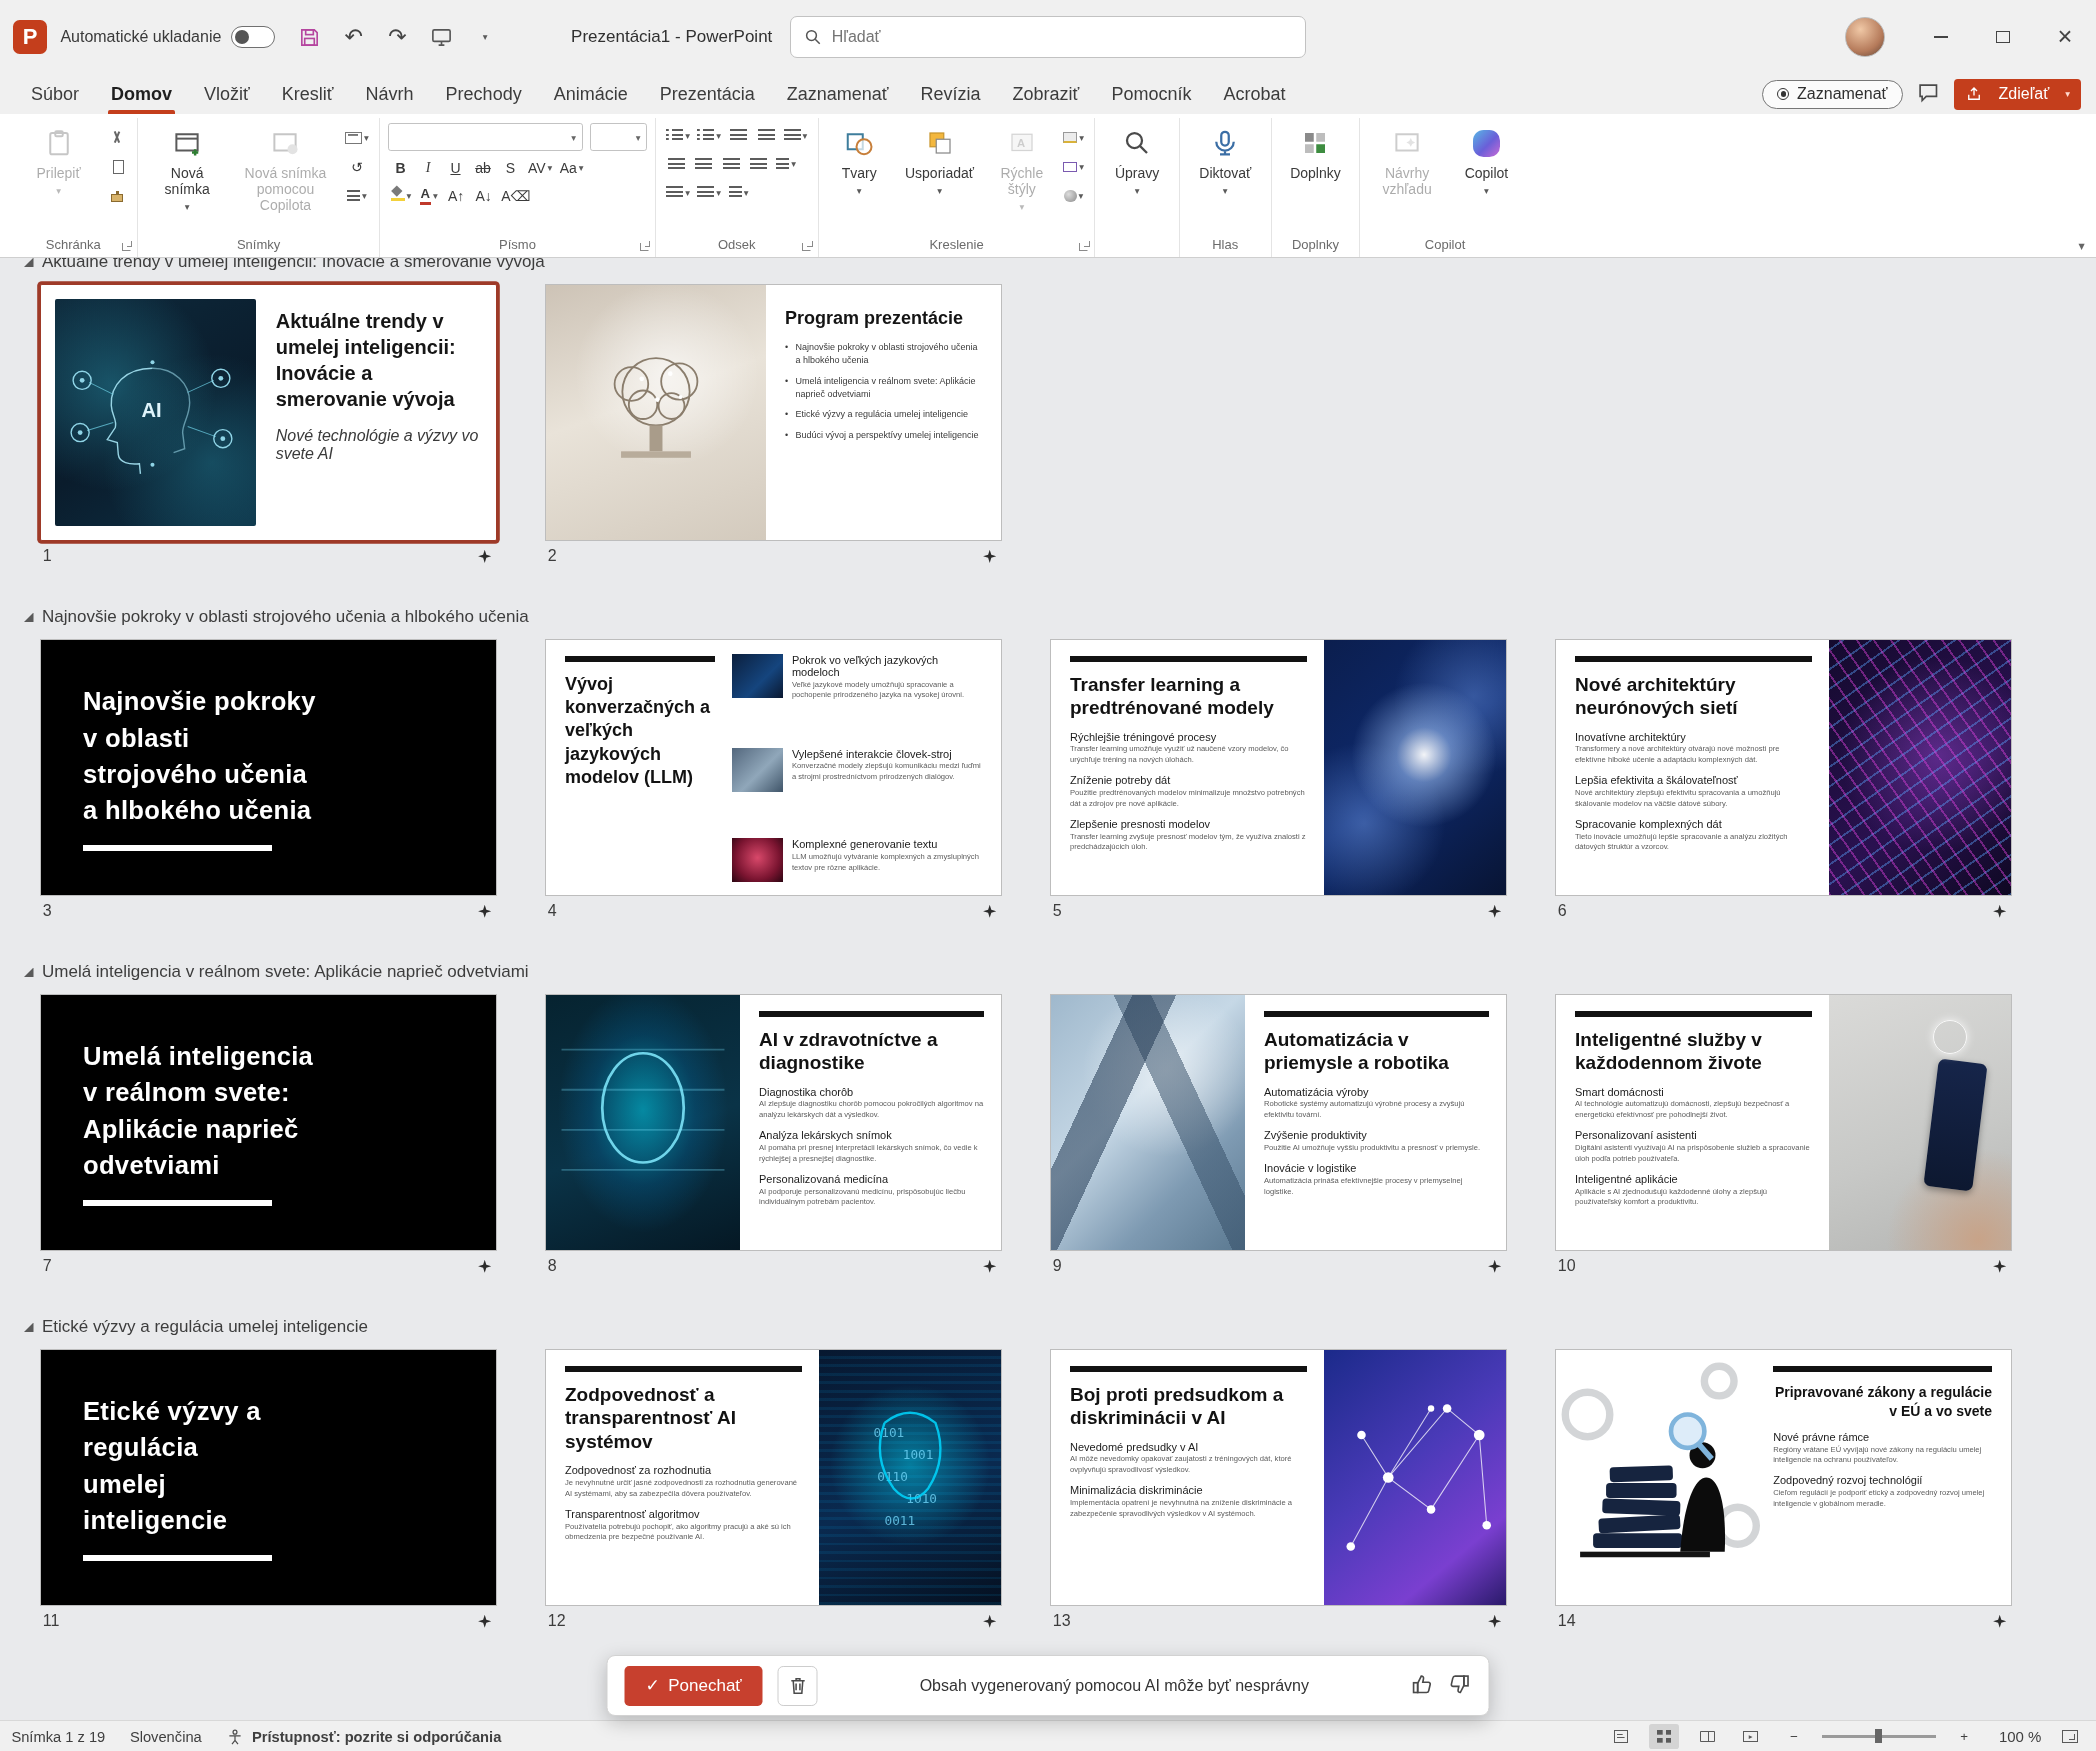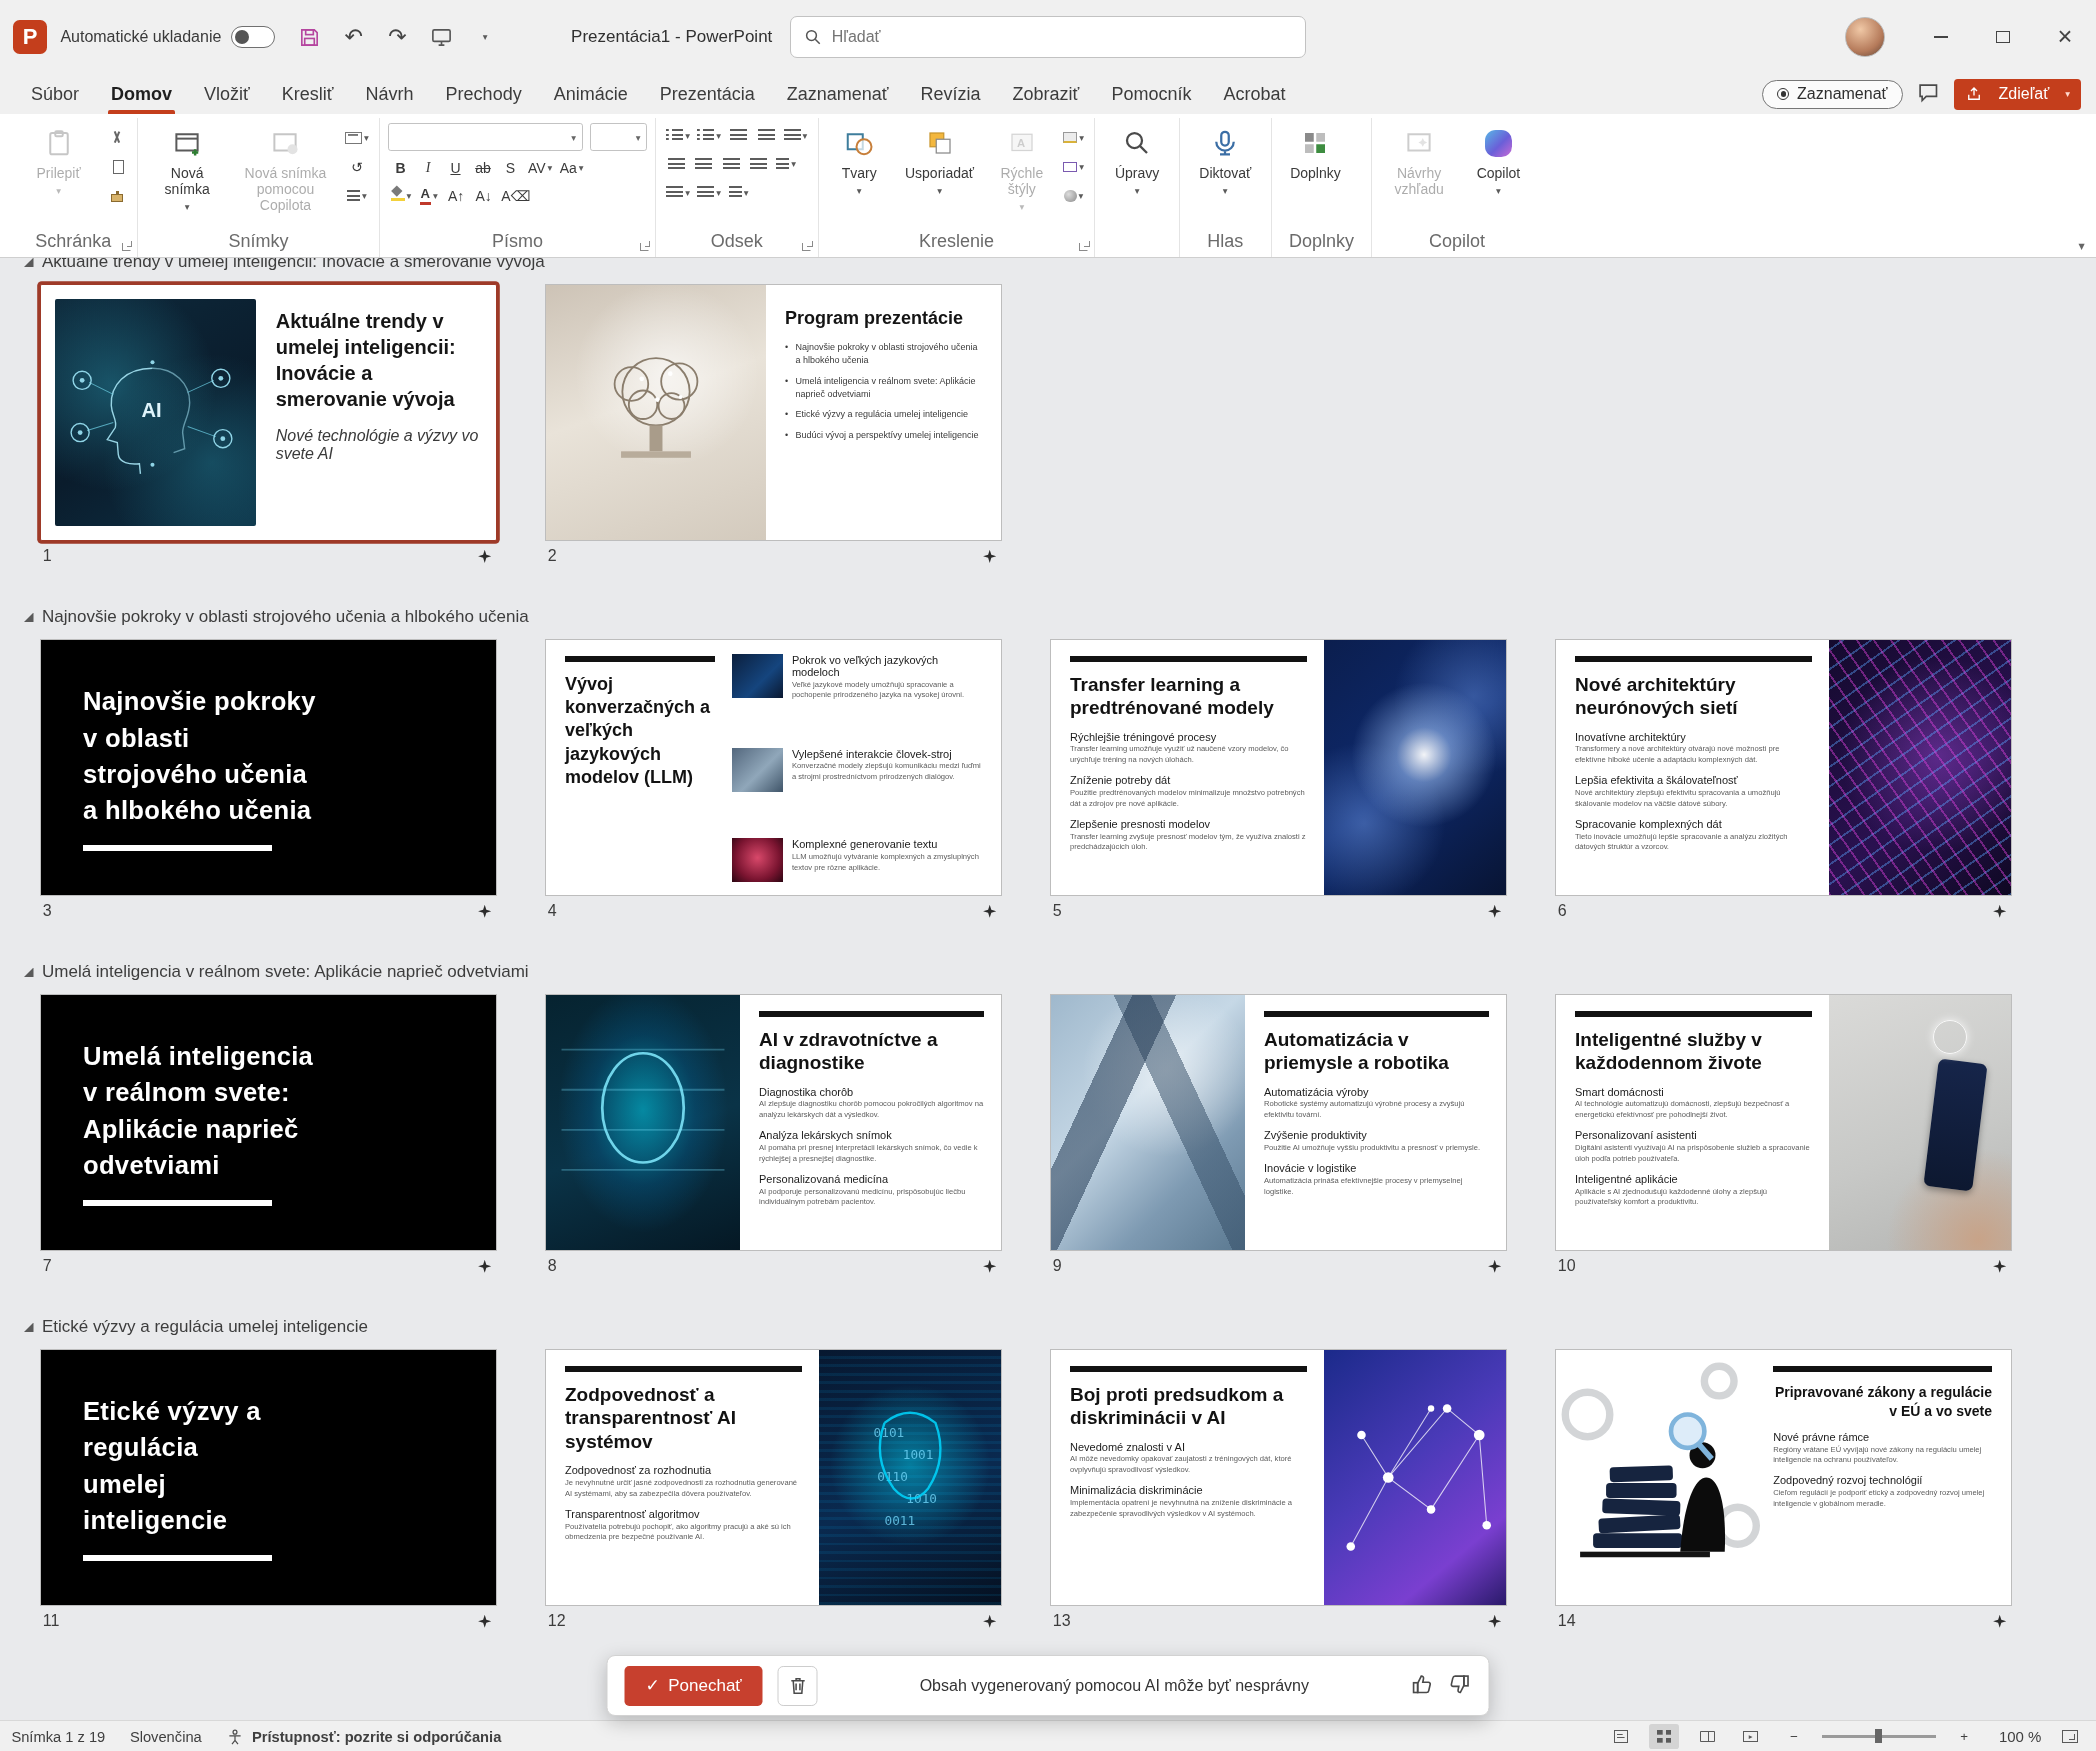--- a/index.html
+++ b/index.html
@@ -37,21 +37,21 @@
 .rec-dot::after{content:"";position:absolute;inset:2.4px;border-radius:50%;background:#333}
 .cmt-btn svg{width:24.6px;height:24.6px}
 .share-btn{display:flex;align-items:center;gap:16px;height:31px;background:#c43e1c;color:#fff;border-radius:3.8px;padding:0 11px;font-size:16px}
 .share-btn svg{width:18px;height:18px}
 .share-btn .car{color:#ffd9cd}
 
 
 .ribbon{height:144px;background:#fff;border-bottom:0.9px solid #cfcfcf;display:flex;align-items:stretch;padding:3.8px 9.5px 0 9.5px;position:relative}
 .grp{display:flex;flex-direction:column;border-right:0.9px solid #e4e4e4;padding:1.9px 7.6px 0 7.6px}
 .grp-body{flex:1;display:flex;align-items:flex-start;gap:3.8px}
-.grp-label{height:25.6px;display:flex;justify-content:center;font-size:18px;color:#6b6b6b;position:relative;padding:0 9.5px}
+.grp-label{height:25.6px;display:flex;align-items:center;justify-content:center;font-size:13px;color:#6b6b6b;position:relative;padding:0 9.5px}
 .launcher{position:absolute;right:-3.8px;bottom:5.7px;width:11.4px;height:11.4px;background:linear-gradient(#8a8a8a,#8a8a8a) left bottom/8.5px 1.4px no-repeat,linear-gradient(#8a8a8a,#8a8a8a) left bottom/1.4px 8.5px no-repeat;cursor:pointer}
 .launcher::after{content:"";position:absolute;right:0.9px;top:0.9px;width:4.7px;height:4.7px;border-right:1.4px solid #8a8a8a;border-bottom:1.4px solid #8a8a8a}
 .bigbtn{width:83px;display:flex;flex-direction:column;align-items:center;padding:6.6px 1.9px 1.9px;border-radius:3.8px;gap:4.7px}
 .bigbtn .bicon{height:34px;display:flex;align-items:center;justify-content:center}
 .bigbtn .bicon svg{width:30px;height:30px}
 .bigbtn .lbl{font-size:14px;color:#3a3a3a;text-align:center;line-height:1.15}
 .car{font-size:9.5px;color:#5a5a5a;line-height:1}
 .disabled{opacity:.42;pointer-events:none}
 .mini-col{display:flex;flex-direction:column;gap:4.7px;padding-top:5.7px}
 .mi{min-width:25.6px;height:24.6px;display:flex;align-items:center;justify-content:center;gap:1.9px;border-radius:2.8px;font-size:14px;color:#3b3b3b;padding:0 2.8px}
@@ -934,21 +934,21 @@
             <span class="s-star"></span>
           </div>
         </div>
         <div class="slide-wrap">
           <div class="thumb lay-sp">
             <div class="sp-txt">
               <div class="tbar"></div>
               <div class="sp-title">Boj proti predsudkom a diskriminácii v AI</div>
               <div class="items">
                 <div class="item">
-                  <div class="ih">Nevedomé znalosti v AI</div>
+                  <div class="ih">Nevedomé predsudky v AI</div>
                   <div class="ib">AI môže nevedomky opakovať zaujatosti z tréningových dát, ktoré ovplyvňujú spravodlivosť výsledkov.</div>
                 </div>
                 <div class="item">
                   <div class="ih">Minimalizácia diskriminácie</div>
                   <div class="ib">Implementácia opatrení je nevyhnutná na zníženie diskriminácie a zabezpečenie spravodlivých výsledkov v AI systémoch.</div>
                 </div>
               </div>
             </div>
             <div class="art art-network-purple">
               <svg viewBox="0 0 170 240" preserveAspectRatio="none">

